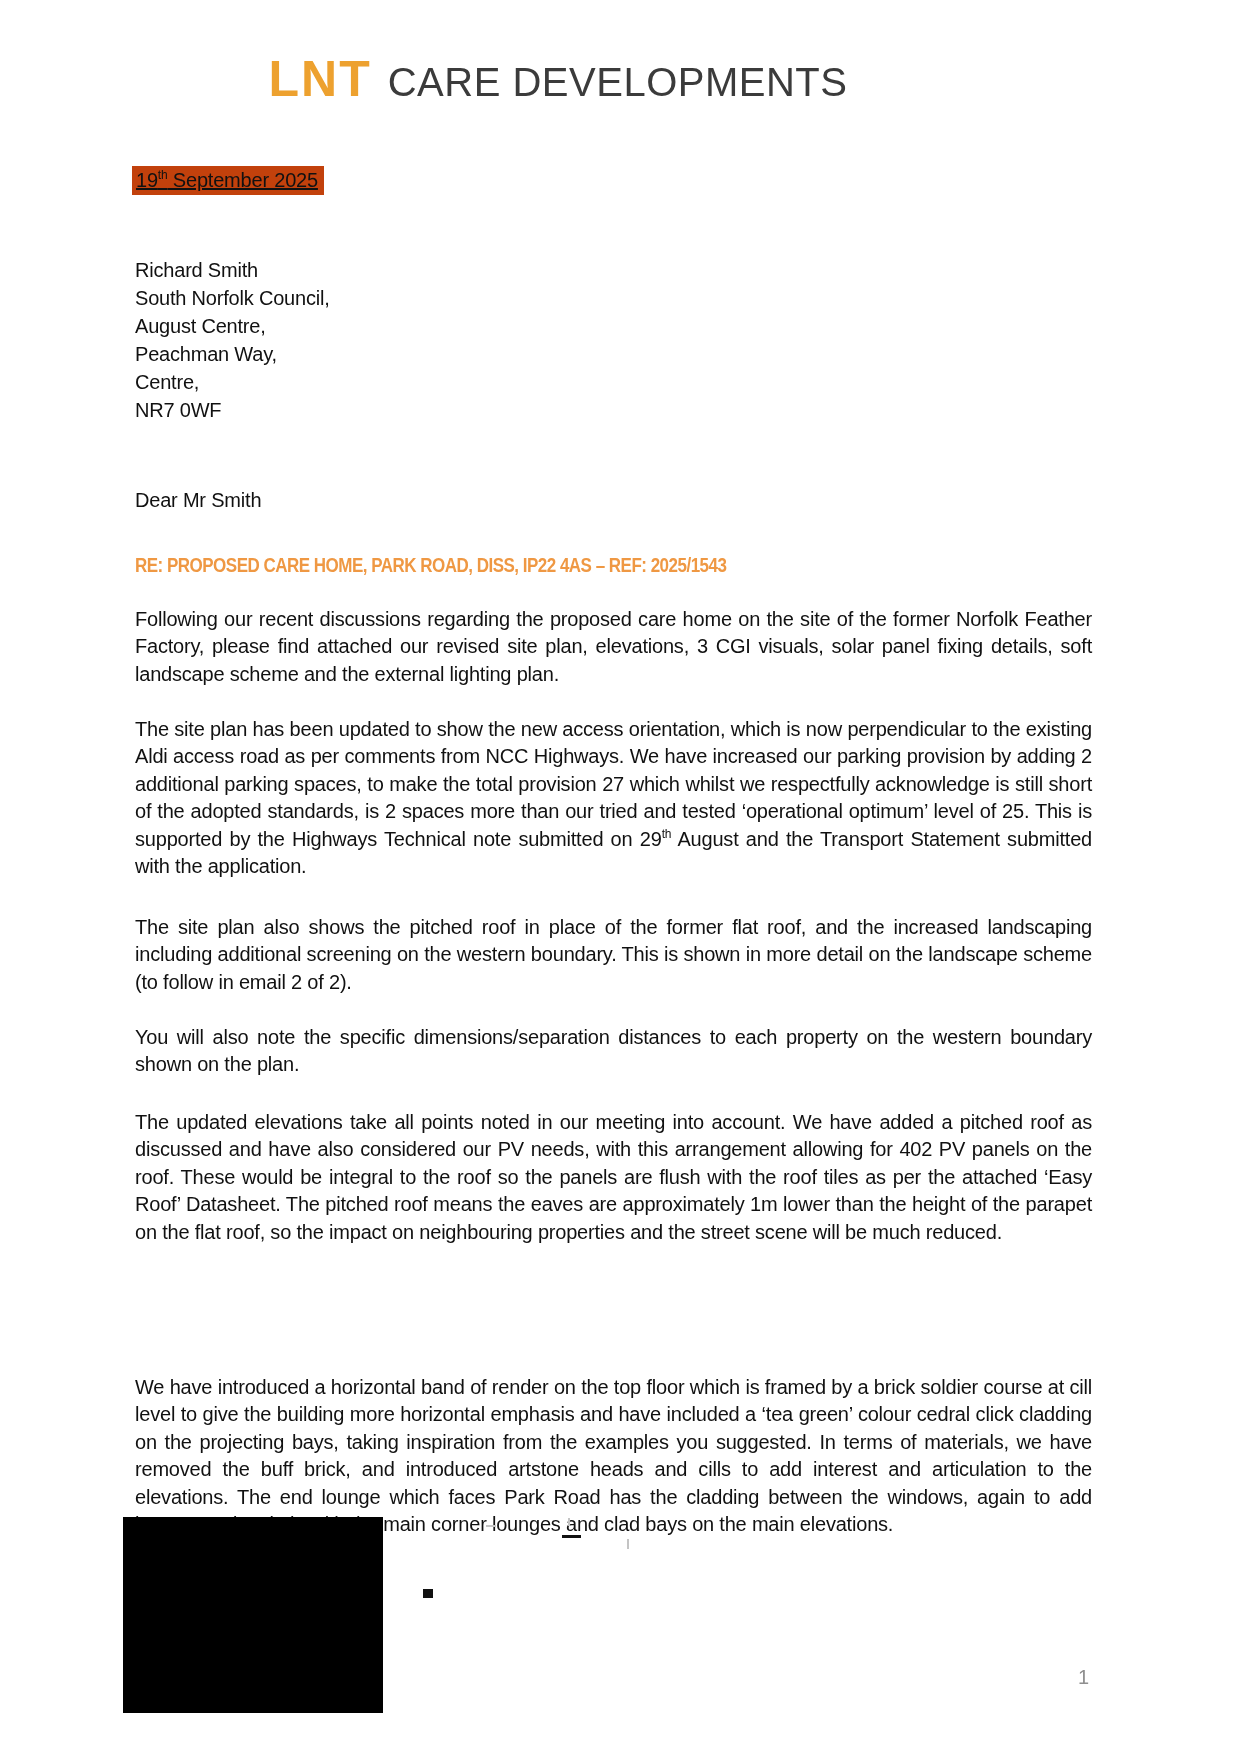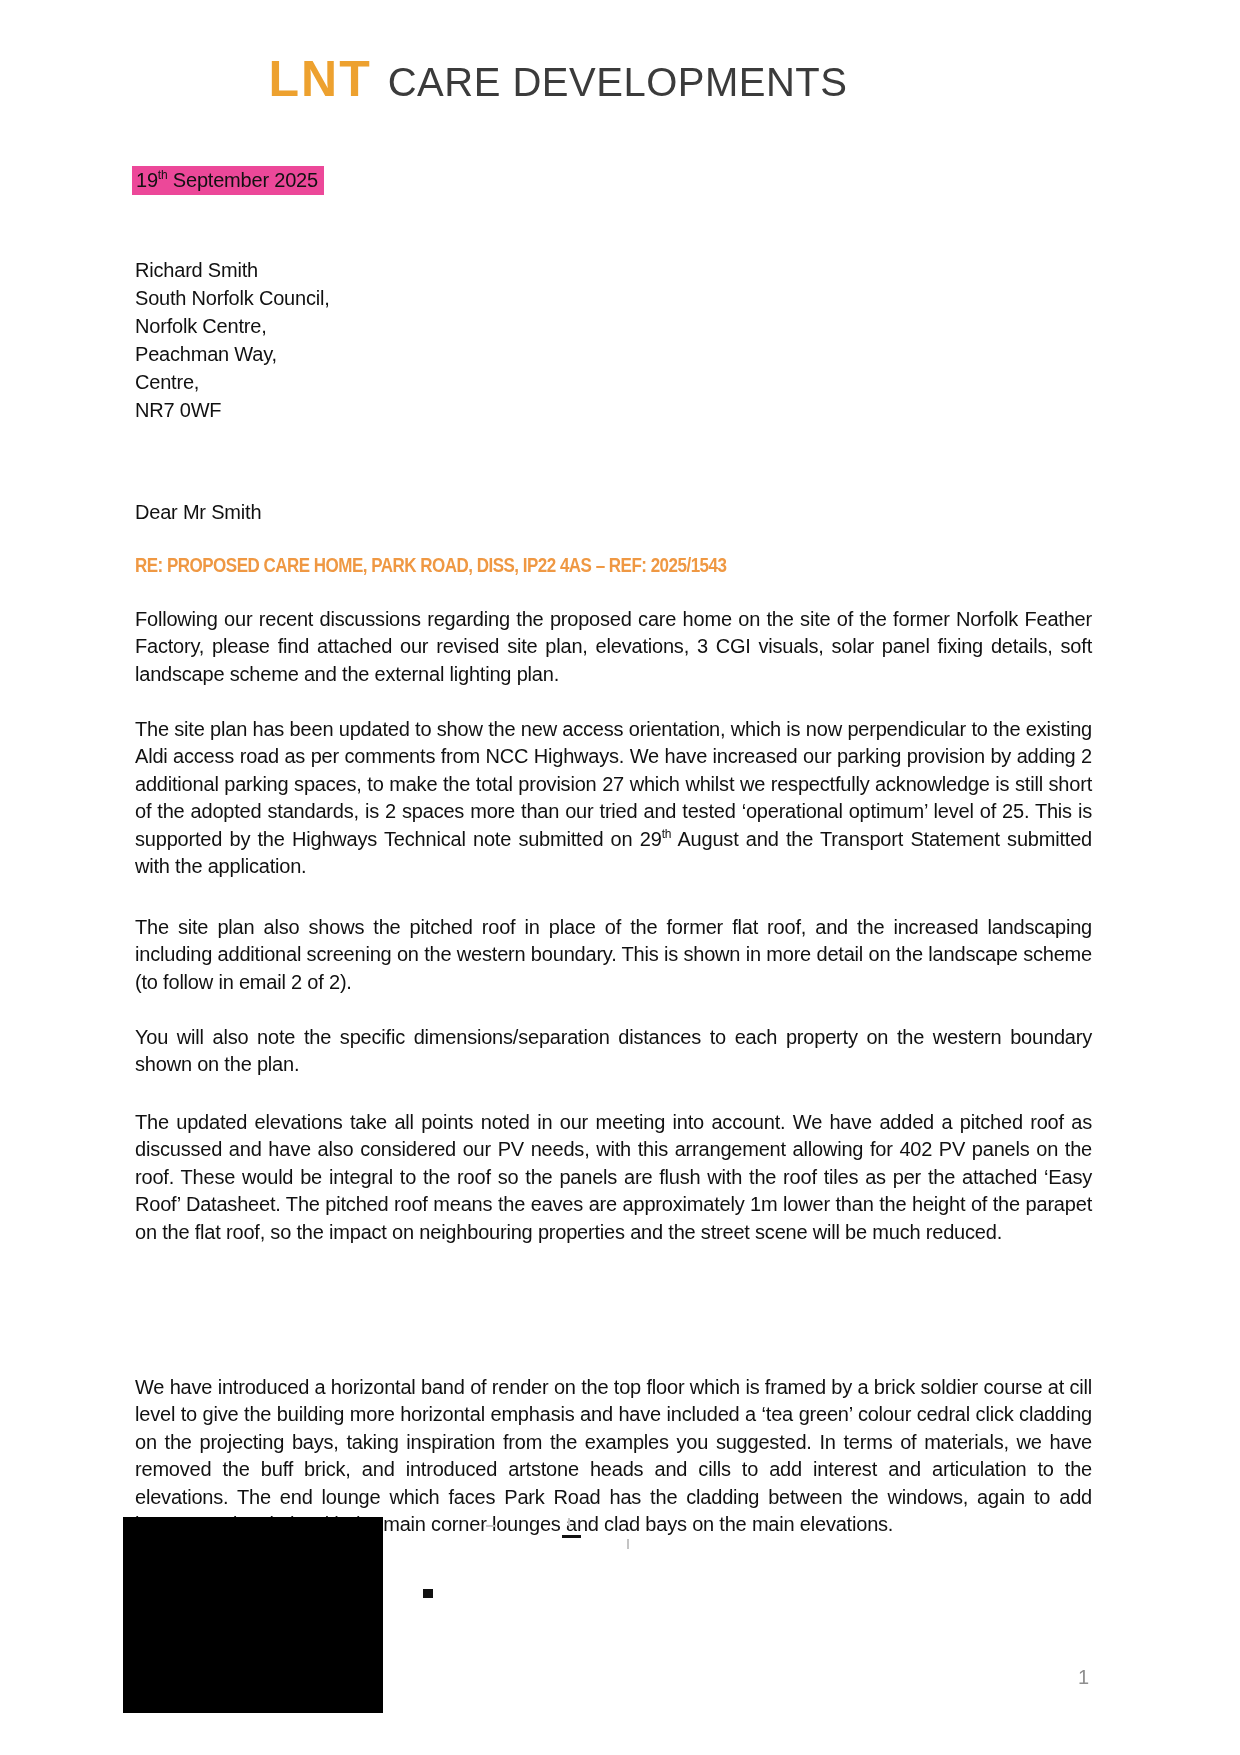--- a/index.html
+++ b/index.html
@@ -43,33 +43,34 @@
   }
 
   
   .line, .para, .salutation, .subject, .date-line {
     font-size: 20px;
     letter-spacing: -0.2px;
     color: #111111;
   }
   .date-line { top: 169px; left: 132px; }
   .hl {
-    background: #ec4899;
+    background: #c2410c;
     padding: 3px 6px 4px 4px;
+    text-decoration: underline;
   }
   sup {
     font-size: 12px;
     line-height: 0;
     vertical-align: super;
   }
 
   .address { top: 256px; left: 135px; }
   .address .line { line-height: 28px; }
 
-  .salutation { top: 498px; left: 135px; line-height: 28px; text-align: center; }
+  .salutation { top: 486px; left: 135px; line-height: 28px; text-align: center; }
 
   .subject {
     top: 551px; left: 135px;
     font-weight: bold;
     color: #EF9843;
     letter-spacing: -0.6px;
     transform: scaleX(0.85);
     transform-origin: left center;
     white-space: nowrap;
     line-height: 28px;
@@ -118,21 +119,21 @@
     <span class="logo-suffix">CARE DEVELOPMENTS</span>
   </header>
 
   <div class="abs date-line">
     <span class="hl"><span>19</span><sup>th</sup><span> September 2025</span></span>
   </div>
 
   <div class="abs address">
     <div class="line">Richard Smith</div>
     <div class="line">South Norfolk Council,</div>
-    <div class="line">Norfolk Centre,</div>
+    <div class="line">August Centre,</div>
     <div class="line">Peachman Way,</div>
     <div class="line">Centre,</div>
     <div class="line">NR7 0WF</div>
   </div>
 
   <div class="abs salutation">Dear Mr Smith</div>
 
   <div class="abs subject">RE: PROPOSED CARE HOME, PARK ROAD, DISS, IP22 4AS – REF: 2025/1543</div>
 
   <p class="abs para p1">Following our recent discussions regarding the proposed care home on the site of the former Norfolk Feather Factory, please find attached our revised site plan, elevations, 3 CGI visuals, solar panel fixing details, soft landscape scheme and the external lighting plan.</p>

